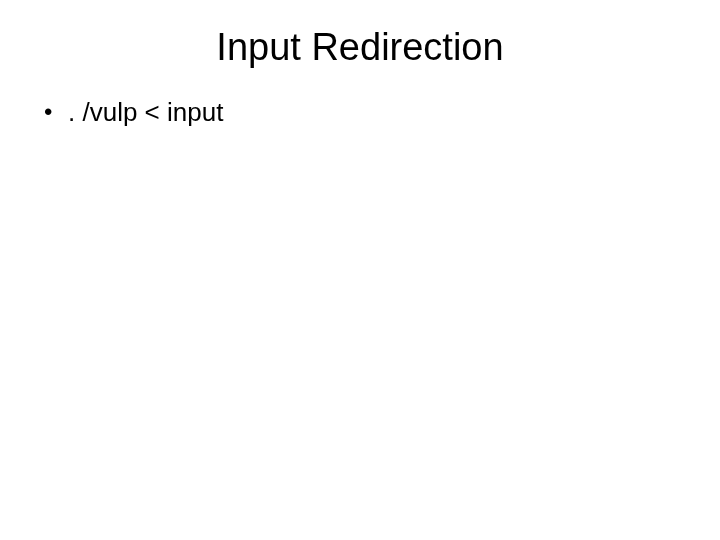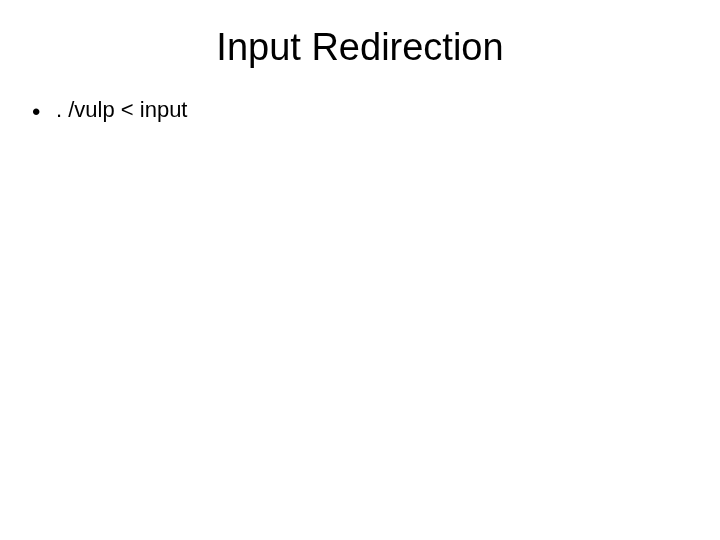--- a/index.html
+++ b/index.html
@@ -18,23 +18,23 @@
     box-sizing: border-box;
   }
   .title {
     text-align: center;
     font-size: 38px;
     padding-top: 26px;
     padding-bottom: 28px;
     font-weight: normal;
   }
   .body {
-    padding-left: 28px;
+    padding-left: 40px;
     padding-right: 60px;
-    font-size: 22px;
+    font-size: 26px;
     line-height: 1.22;
   }
   ul.bullets {
     list-style: none;
     margin: 0;
     padding: 0;
   }
   ul.bullets > li {
     position: relative;
     padding-left: 28px;

